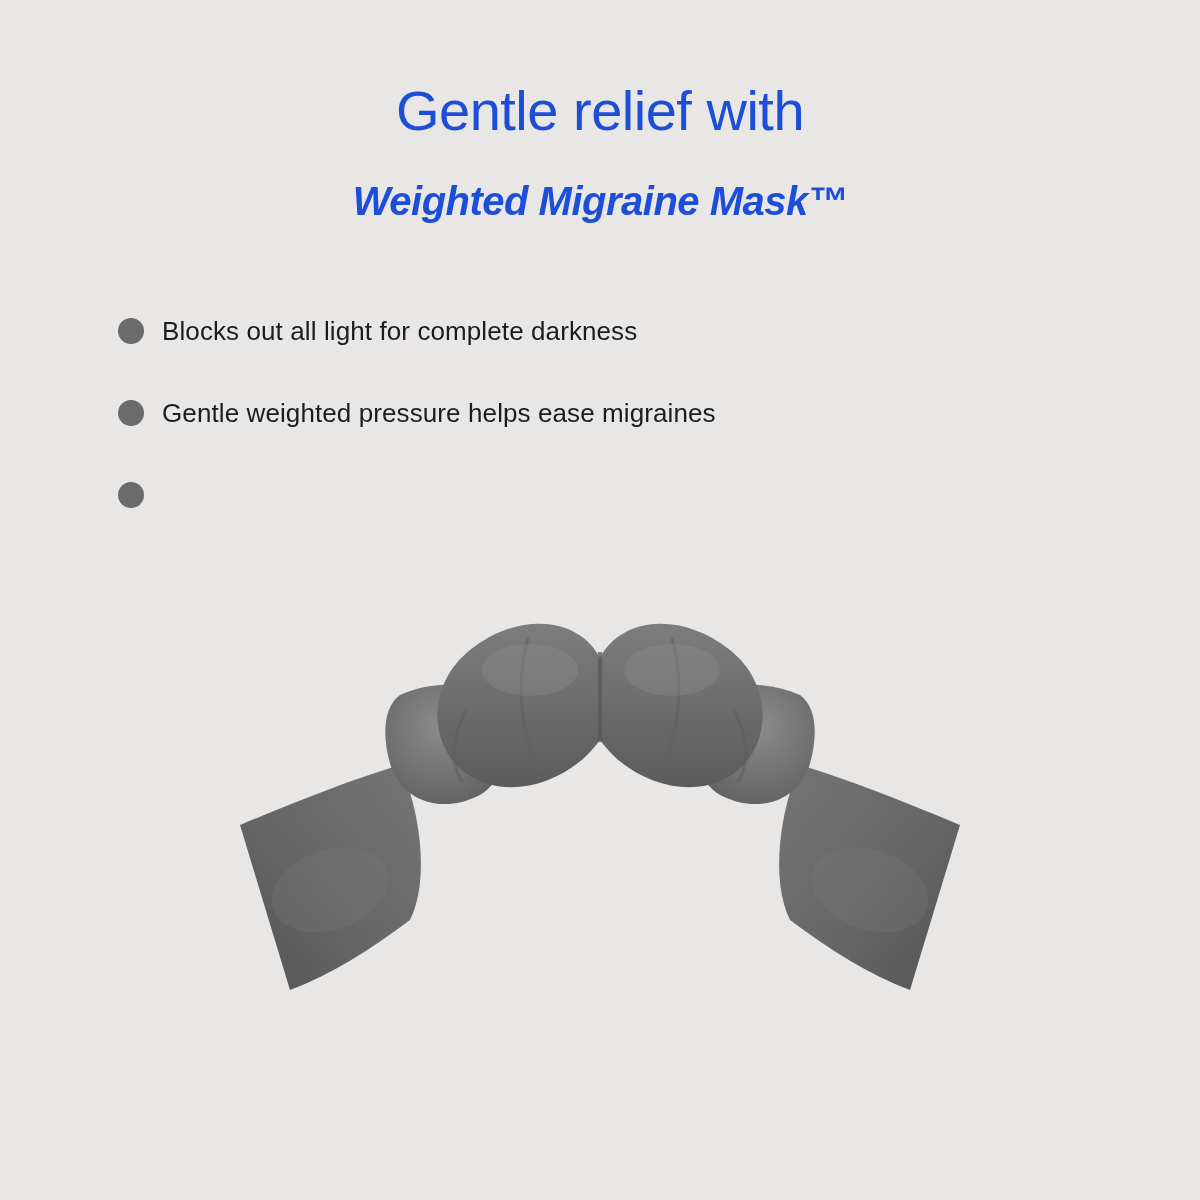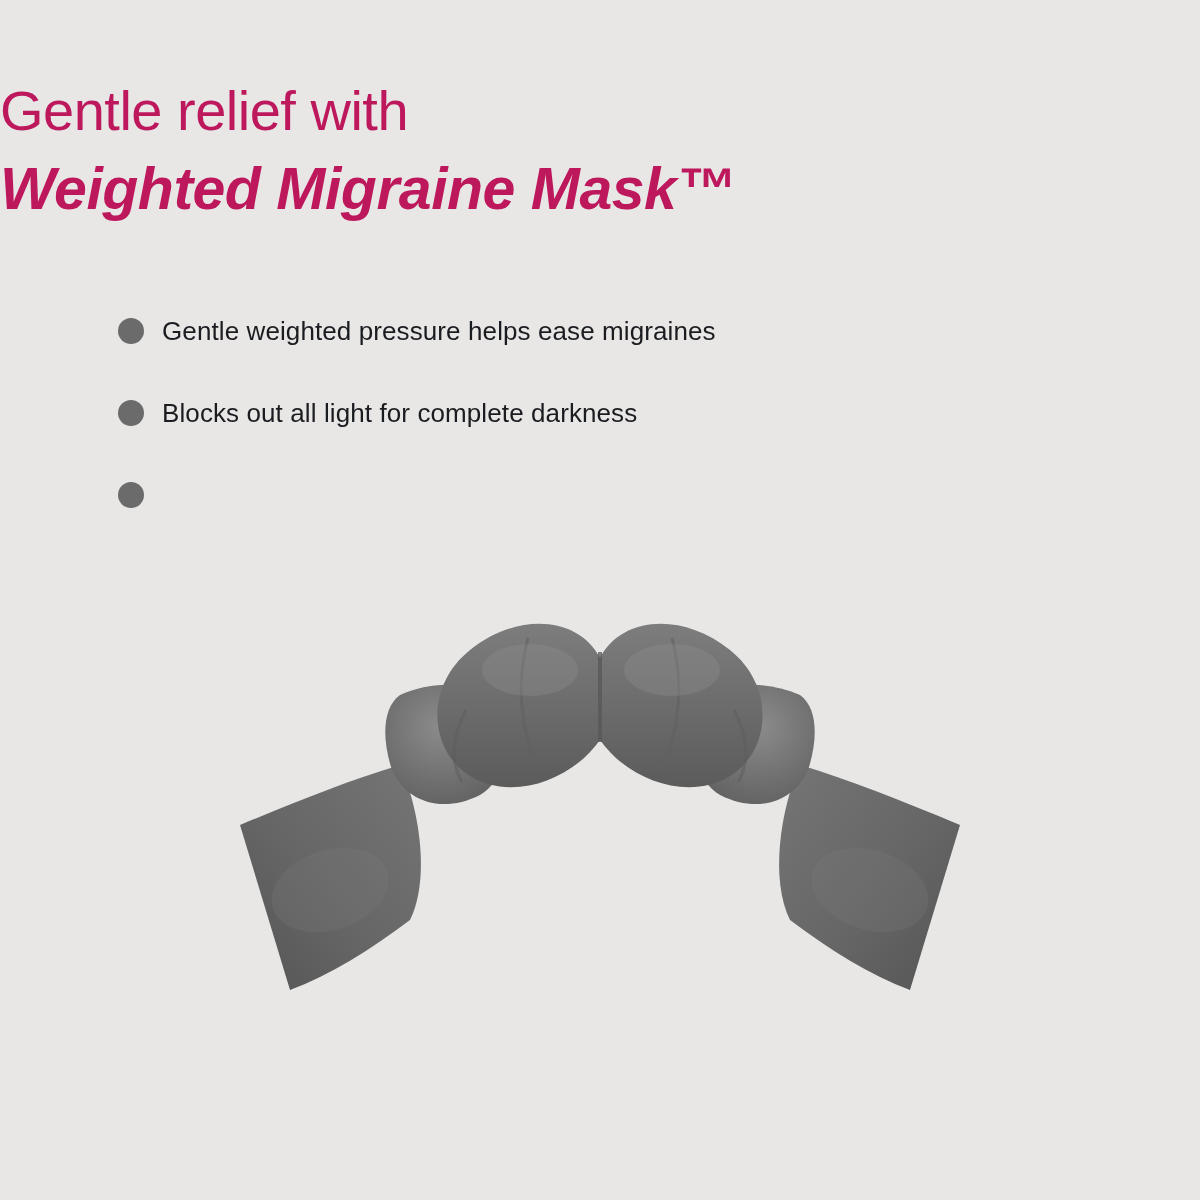--- a/index.html
+++ b/index.html
@@ -19,37 +19,38 @@
     height: 1200px;
     background: #e8e7e6;
   }
 
   
   .headline {
     position: absolute;
     top: 74px;
     left: 0;
     width: 1200px;
-    color: #be185d;
+    text-align: center;
+    color: #1d4ed8;
   }
   .headline-line1 {
     display: block;
     font-size: 56px;
     line-height: 74px;
     font-weight: 400;
     letter-spacing: -0.5px;
   }
   .headline-line2 {
     display: block;
-    font-size: 59px;
+    font-size: 40px;
     line-height: 74px;
     font-weight: 700;
     font-style: italic;
     letter-spacing: -0.5px;
-    margin-top: 4px;
+    margin-top: 16px;
   }
 
   
   .bullets {
     position: absolute;
     top: 300px;
     left: 118px;
     width: 900px;
   }
   .bullet-row {
@@ -93,26 +94,26 @@
 
   <div class="headline">
     <span class="headline-line1">Gentle relief with</span>
     <span class="headline-line2">Weighted Migraine Mask™</span>
   </div>
 
   <div class="bullets">
 
     <div class="bullet-row">
       <span class="bullet-dot"></span>
-      <span class="bullet-text">Gentle weighted pressure helps ease migraines</span>
+      <span class="bullet-text">Blocks out all light for complete darkness</span>
     </div>
 
     <div class="bullet-row">
       <span class="bullet-dot"></span>
-      <span class="bullet-text">Blocks out all light for complete darkness</span>
+      <span class="bullet-text">Gentle weighted pressure helps ease migraines</span>
     </div>
 
     <div class="bullet-row">
       <span class="bullet-dot"></span>
     </div>
 
   </div>
 
   <div class="product">
     <svg width="1200" height="470" viewBox="0 0 1200 470" xmlns="http://www.w3.org/2000/svg" aria-hidden="true">

